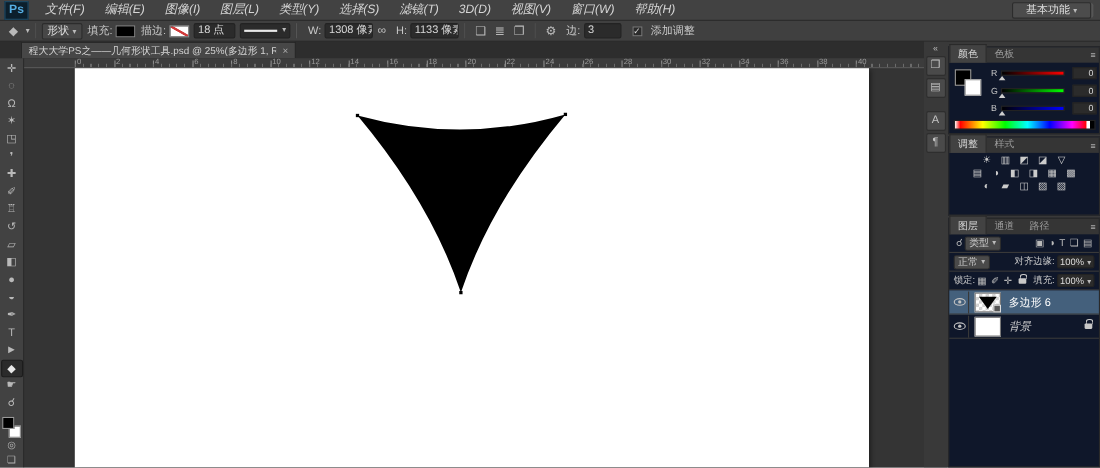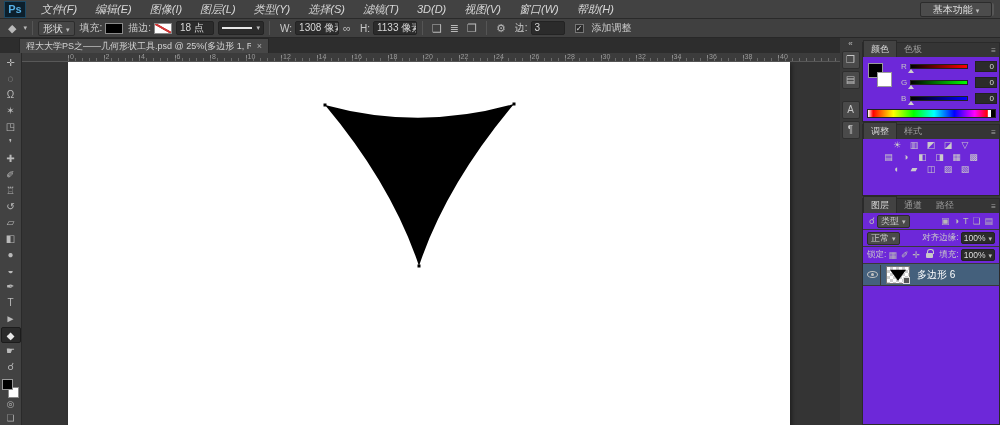--- a/index.html
+++ b/index.html
@@ -55,21 +55,21 @@
   #canvas { position:absolute; left:46px; top:9px; width:722px; height:363px; background:#fff; box-shadow:2px 2px 4px rgba(0,0,0,.4); }
   #shape-svg { position:absolute; left:0; top:0; }
 
   
   #rightdock { position:absolute; left:840px; top:38px; width:160px; height:387px; background:#393939; }
   #dockcol { position:absolute; left:0; top:0; width:21px; height:387px; background:#393939; }
   #collapse-arrows { font-size:8px; color:#bbb; text-align:center; display:block; margin:1px 0 3px 0; }
   .dock-btn { width:18px; height:18px; margin:2px auto; background:#4a4a4a; border:1px solid #2e2e2e; border-radius:2px; color:#c5c5c5; font-size:10px; text-align:center; line-height:16px; }
   .dock-gap { height:8px; }
   #panels { position:absolute; left:22px; top:0; width:138px; height:387px; }
-  .panel { position:absolute; left:0; width:138px; background:#6d28d9; border:1px solid #2a2a2a; }
+  .panel { position:absolute; left:0; width:138px; background:#0f172a; border:1px solid #2a2a2a; }
   .ptabs { height:14px; background:#353535; display:flex; align-items:flex-end; position:relative; }
   .ptab { font-size:9px; padding:2px 7px 1px 7px; color:#9d9d9d; }
   .ptab.active { background:#424242; color:#d9d9d9; border:1px solid #2a2a2a; border-bottom:none; }
   .pmenu { position:absolute; right:3px; top:3px; font-size:8px; color:#aaa; }
 
   
   #color-panel { top:4px; height:80px; }
   #fgbg-panel { position:absolute; left:5px; top:20px; width:28px; height:28px; }
   #fgbg-panel .fg { position:absolute; left:0; top:0; width:15px; height:15px; background:#000; border:1px solid #9a9a9a; }
   #fgbg-panel .bgw { position:absolute; left:9px; top:9px; width:15px; height:15px; background:#fff; border:1px solid #9a9a9a; }
@@ -364,18 +364,27 @@
               <span class="eyebox">
                 <span class="eye"></span>
               </span>
               <span class="thumb checker">
                 <span class="tri"></span>
                 <span class="badge"></span>
               </span>
               <span class="fname">多边形 6</span>
               <span class="spacer"></span>
             </div>
+            <div class="layer-row">
+              <span class="eyebox">
+                <span class="eye"></span>
+              </span>
+              <span class="thumb white"></span>
+              <span class="fname italic">背景</span>
+              <span class="spacer"></span>
+              <span class="mlock"></span>
+            </div>
           </div>
       </div>
 
     </div>
   </div>
 </div>
 
 </body></html>

